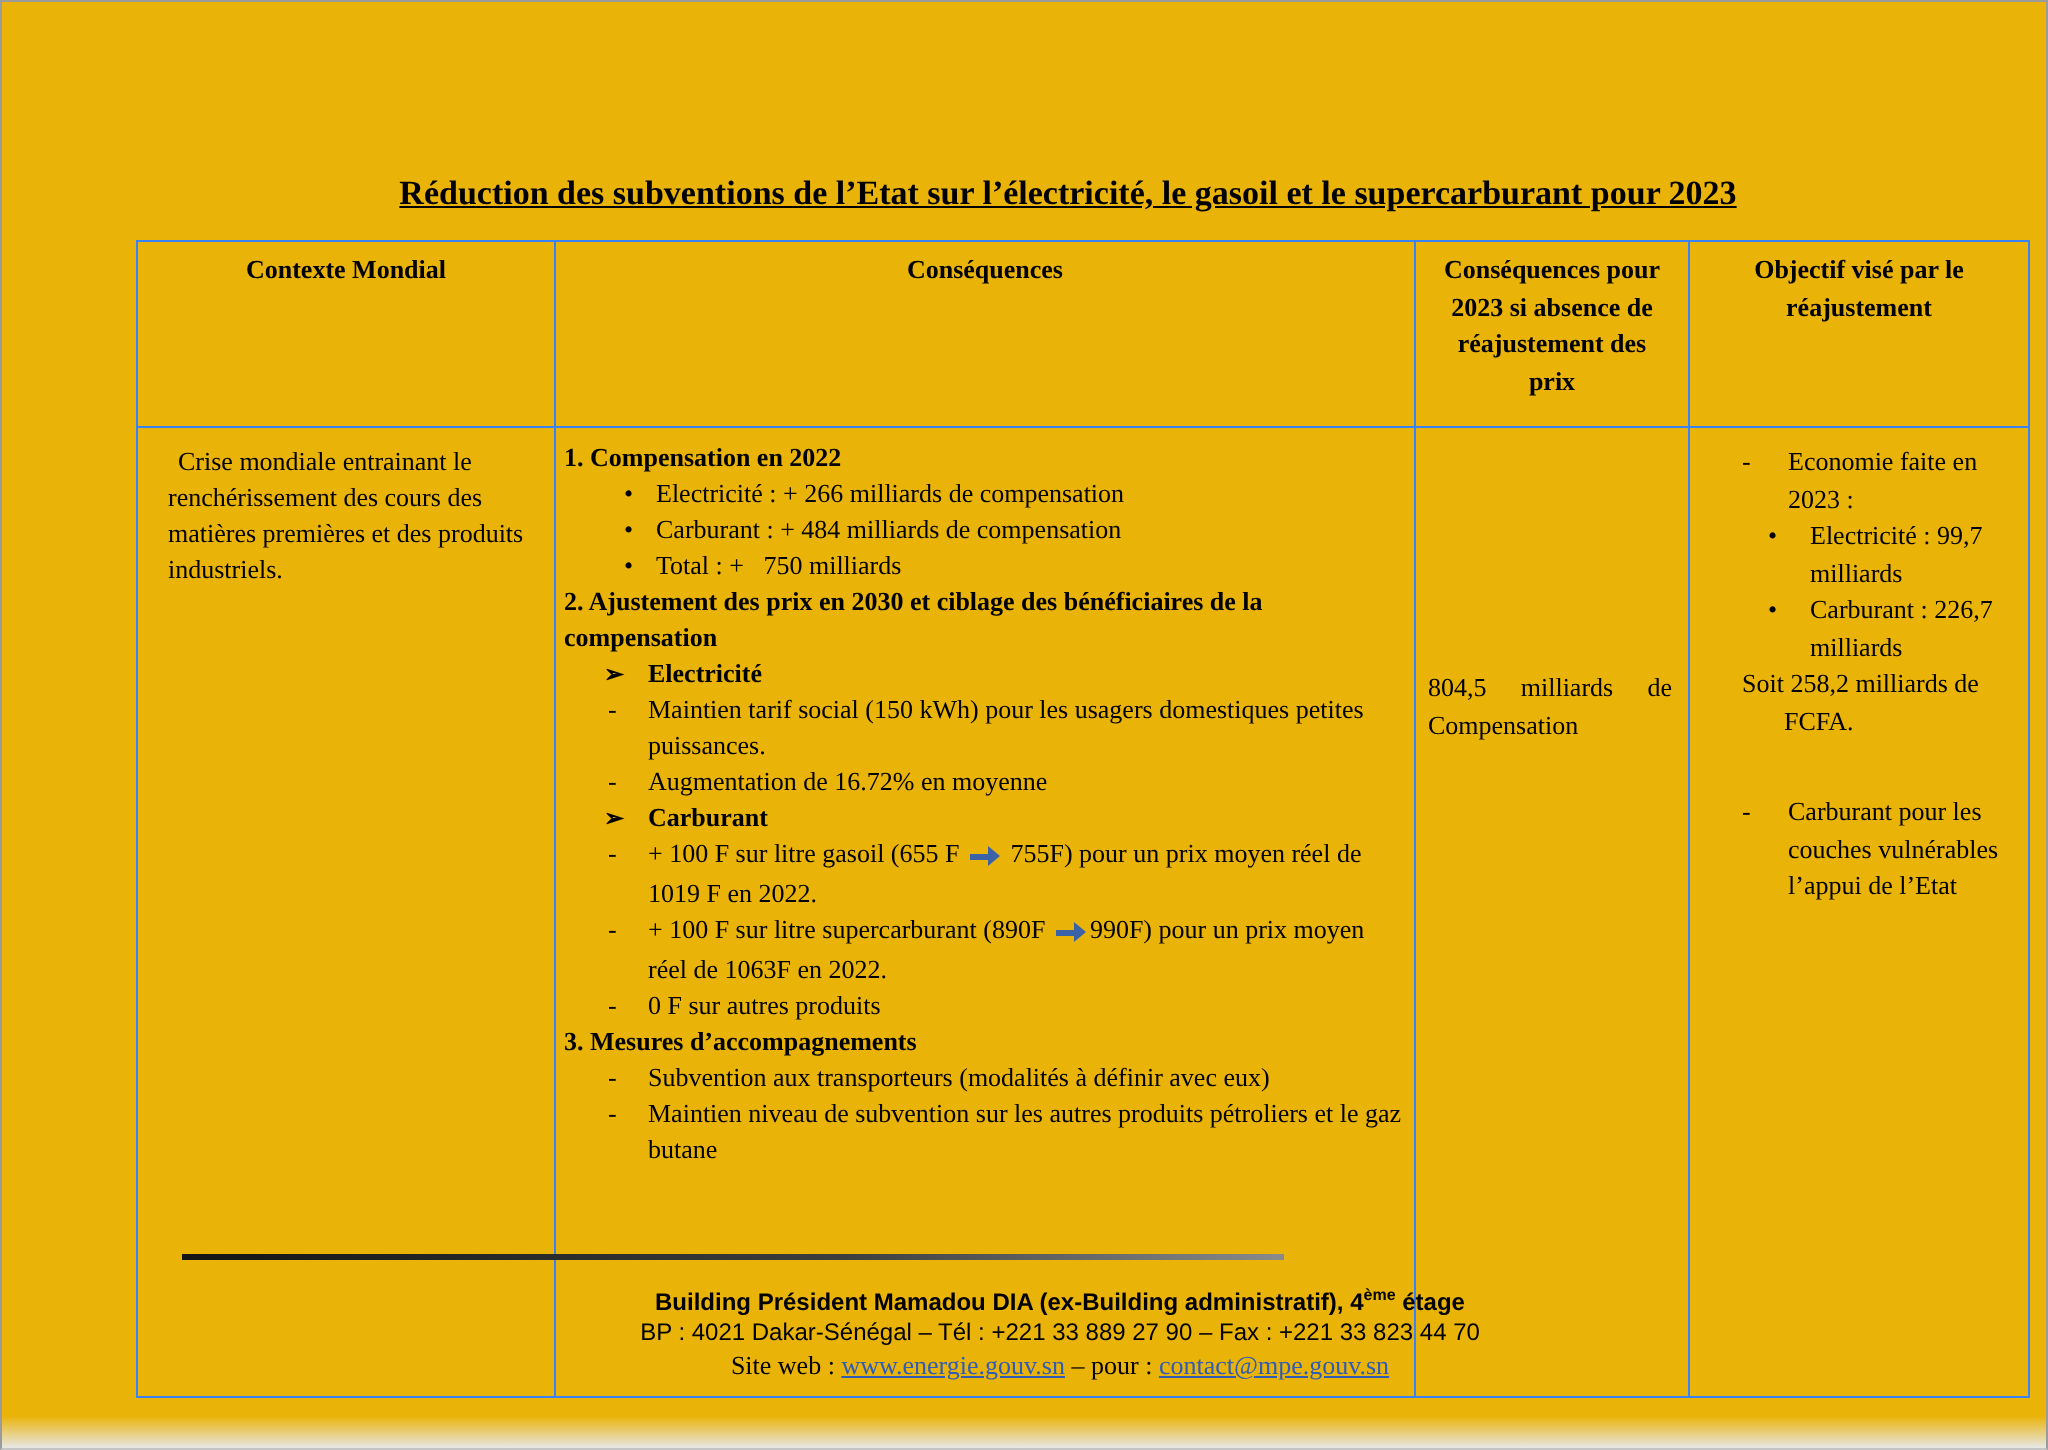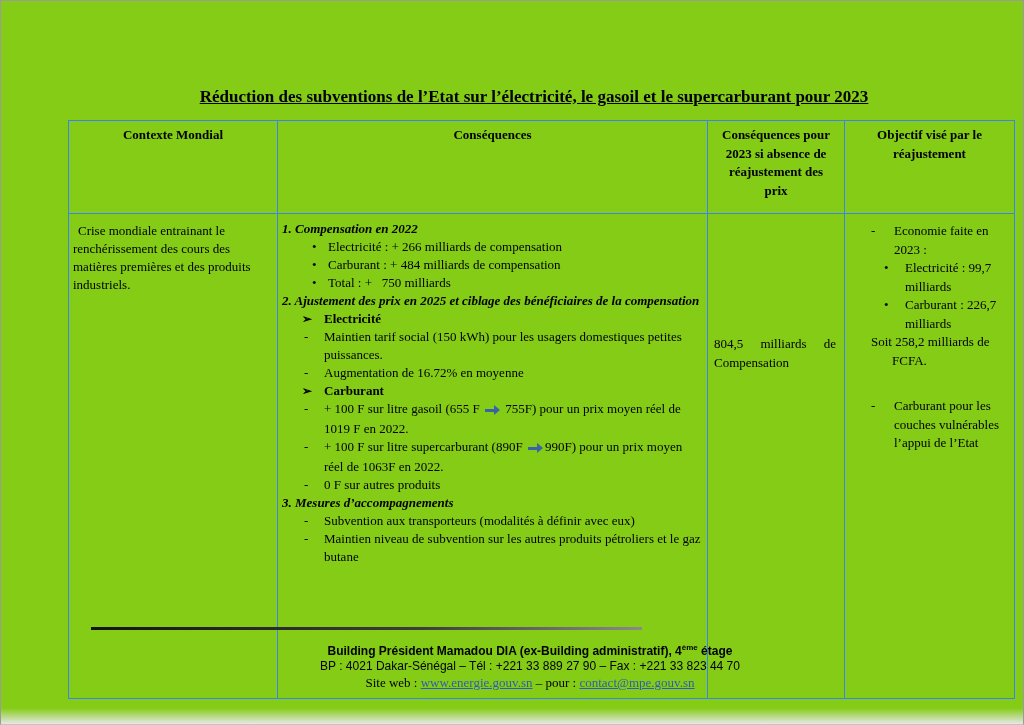--- a/index.html
+++ b/index.html
@@ -1,21 +1,21 @@
 <!DOCTYPE html>
 <html style="--arrow-blue: #3a62a7; --link-blue: #2e5cb8;"><head>
 <meta charset="utf-8">
 <style>
   html,body { margin:0; padding:0; }
   body {
     width:1024px; height:725px; background:#f2f2f2;
     font-family:"Liberation Serif", serif; color:#000;
   }
   .page {
-    position:relative; width:1022px; height:723px; background:#84cc16;
+    position:relative; width:1022px; height:723px; background:#eab308;
     border:1px solid #9b9b9b; border-bottom-color:#c4c4c4; overflow:hidden;
   }
   .page::after {
     content:""; position:absolute; left:0; right:0; bottom:0; height:16px;
     background:linear-gradient(rgba(255,255,255,0), #e7e7e7); pointer-events:none;
   }
   .title {
     position:absolute; top:86px; left:0; width:100%; margin:0;
     text-align:center; font-size:17px; font-weight:bold;
     text-decoration:underline; transform:translateX(22px);
@@ -27,29 +27,29 @@
     font-size:13px; line-height:18px;
   }
   .doc-table th, .doc-table td { border:1px solid #3b82f6; vertical-align:top; }
   .doc-table th {
     font-weight:bold; text-align:center; padding:5px 8px; line-height:18.5px;
     height:82px;
   }
   .doc-table th.th-2023 { padding:5px 10px; }
   .doc-table th.th-obj  { padding:5px 2px; }
   .doc-table td { height:364px; }
-  .cell-context { padding:8px 12px 0 4px;margin-left:41px; }
+  .cell-context { padding:8px 12px 0 15px;margin-left:41px; }
   .cell-context div { text-indent:5px; }
   .cell-consequences { padding:6px 6px 0 4px; }
   .cell-2023 { padding:120px 8px 0 6px; text-align:justify; line-height:19px; }
   .cell-objectif { padding:8px 6px 0 26px; line-height:18.5px; }
 
   .li { line-height:18px; }
   .cell-objectif .li { line-height:18.5px; }
-  .li.h { font-weight:bold;font-style:italic; }
+  .li.h { font-weight:bold; }
   .li.bullet, .li.dash, .li.arrowhead { display:flex; }
   .li .marker { flex:0 0 18px; }
   .li .txt { flex:1 1 auto; }
   .cell-consequences .li.bullet { margin-left:30px; }
   .cell-consequences .li.bullet .marker { flex:0 0 16px; }
   .cell-consequences .li.dash { margin-left:22px; }
   .cell-consequences .li.dash .marker { flex:0 0 20px; }
   .cell-consequences .li.arrowhead { margin-left:20px; font-weight:bold; }
   .cell-consequences .li.arrowhead .marker { flex:0 0 22px; font-size:12px; }
   .cell-objectif .li.dash .marker { flex:0 0 23px; }
@@ -118,21 +118,21 @@
                 <span class="txt">Electricité : + 266 milliards de compensation</span>
               </div>
               <div class="li bullet">
                 <span class="marker">•</span>
                 <span class="txt">Carburant : + 484 milliards de compensation</span>
               </div>
               <div class="li bullet">
                 <span class="marker">•</span>
                 <span class="txt">Total : +&nbsp;&nbsp; 750 milliards</span>
               </div>
-              <div class="li h">2. Ajustement des prix en 2025 et ciblage des bénéficiaires de la compensation</div>
+              <div class="li h">2. Ajustement des prix en 2030 et ciblage des bénéficiaires de la compensation</div>
               <div class="li arrowhead">
                 <span class="marker">➢</span>
                 <span class="txt">Electricité</span>
               </div>
               <div class="li dash">
                 <span class="marker">-</span>
                 <span class="txt">Maintien tarif social (150 kWh) pour les usagers domestiques petites puissances.</span>
               </div>
               <div class="li dash">
                 <span class="marker">-</span>

